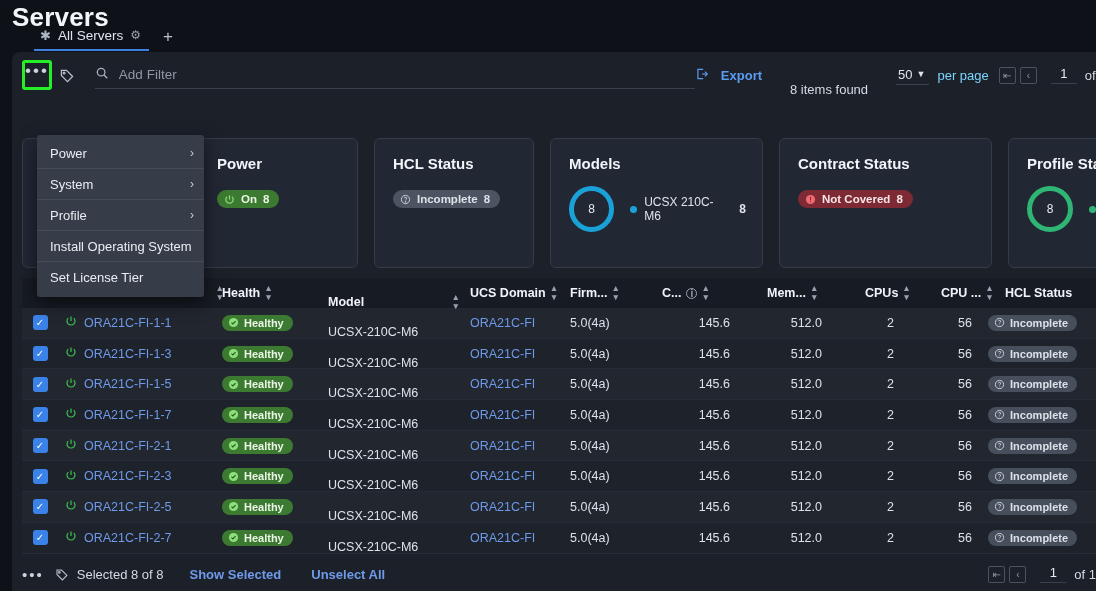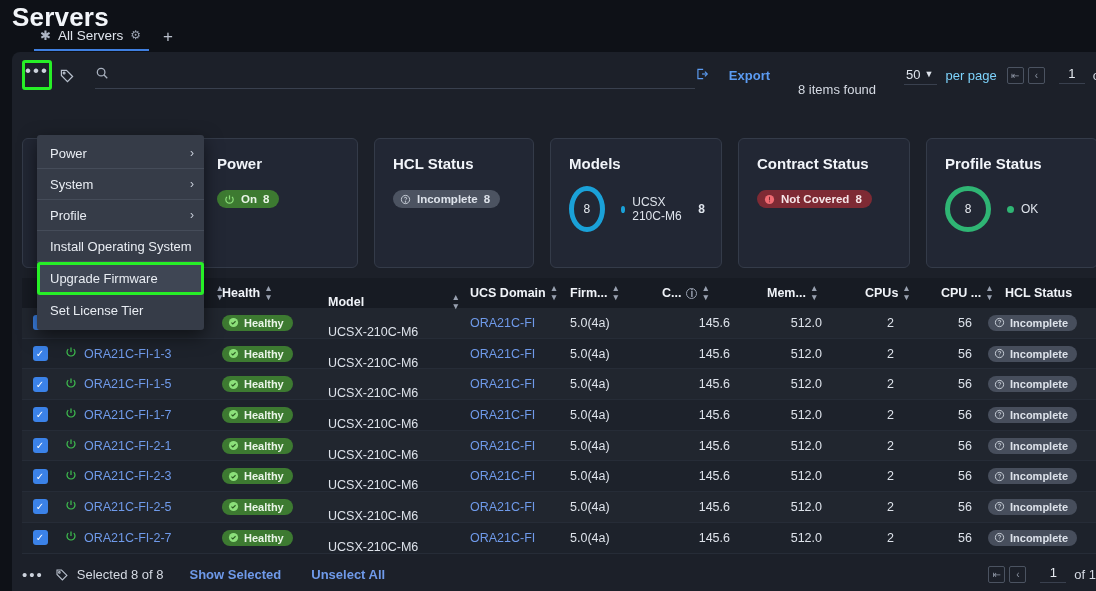--- a/index.html
+++ b/index.html
@@ -88,21 +88,21 @@
     font-family: "Liberation Sans", sans-serif;
     width: 100%;
   }
   .search-input::placeholder { color: #8f97a6; }
 
   .tb-right {
     margin-left: auto; display: flex; align-items: center; gap: 0;
     font-size: 13px; color: #cdd4df; padding-right: 0px;
   }
   .export-btn {
-    display: flex; align-items: center; gap: 20px;
+    display: flex; align-items: center; gap: 12px;
     color: #5b9bf2; font-weight: bold; font-size: 13px; cursor: pointer;
     margin-right: 28px;
   }
   .items-found { color: #d5dae3; margin-right: 28px; white-space: nowrap; margin-top: 28px; }
   .per-page-sel {
     display: flex; align-items: center; gap: 4px;
     border-bottom: 1px solid #39404e; padding: 1px 4px 2px 2px;
     cursor: pointer; color: #dfe4ec; margin-right: 8px;
   }
   .per-page-lbl { margin-right: 10px; color: #7dd3fc; white-space: nowrap; }
@@ -125,21 +125,21 @@
   }
   .card {
     width: 160px; height: 130px;
     background: #222734;
     border: 1px solid #343b49;
     border-radius: 6px;
     padding: 16px 16px 0 18px;
     position: relative;
     flex: 0 0 auto;
   }
-  .card.wide { width: 172px; }
+  .card.wide { width: 213px; }
   .card-title {
     font-size: 15px; font-weight: bold; color: #f1f4f9;
     display: flex; align-items: center; gap: 7px;
   }
   .pill {
     display: inline-flex; align-items: center; gap: 6px;
     border-radius: 11px; padding: 3px 10px 3px 7px;
     font-size: 11.5px; font-weight: bold; margin-top: 18px;
   }
   .pill.green { background: #3d7a31; color: #eaf5e8; }
@@ -282,20 +282,21 @@
       </svg>
     </div>
     <div class="tb-sep"></div>
     <div class="search-wrap">
       <span class="search-icon">
         <svg width="14" height="14" viewBox="0 0 24 24" fill="none" stroke="currentColor" stroke-width="2.2">
           <circle cx="10.5" cy="10.5" r="6.5"></circle>
             <path d="M15.5 15.5 21 21"></path>
         </svg>
       </span>
+      <input class="search-input" type="text" placeholder="Add Filter" style="">
     </div>
 
     <div class="tb-right">
       <div class="export-btn">
         <span>
           <svg width="14" height="14" viewBox="0 0 24 24" fill="none" stroke="currentColor" stroke-width="2">
             <path d="M14 4H5v16h9"></path>
               <path d="M12 12h8"></path>
               <path d="M17 8l4 4-4 4"></path>
           </svg>
@@ -937,21 +938,18 @@
         <span>System</span>
         <span class="chev">›</span>
       </div>
       <div class="menu-item">
         <span>Profile</span>
         <span class="chev">›</span>
       </div>
       <div class="menu-item">
         <span>Install Operating System</span>
       </div>
-      <div class="menu-item highlight">
-        <span>Upgrade Firmware</span>
-      </div>
       <div class="menu-item">
         <span>Set License Tier</span>
       </div>
     </div>
 
 </div>
 
 </body></html>

